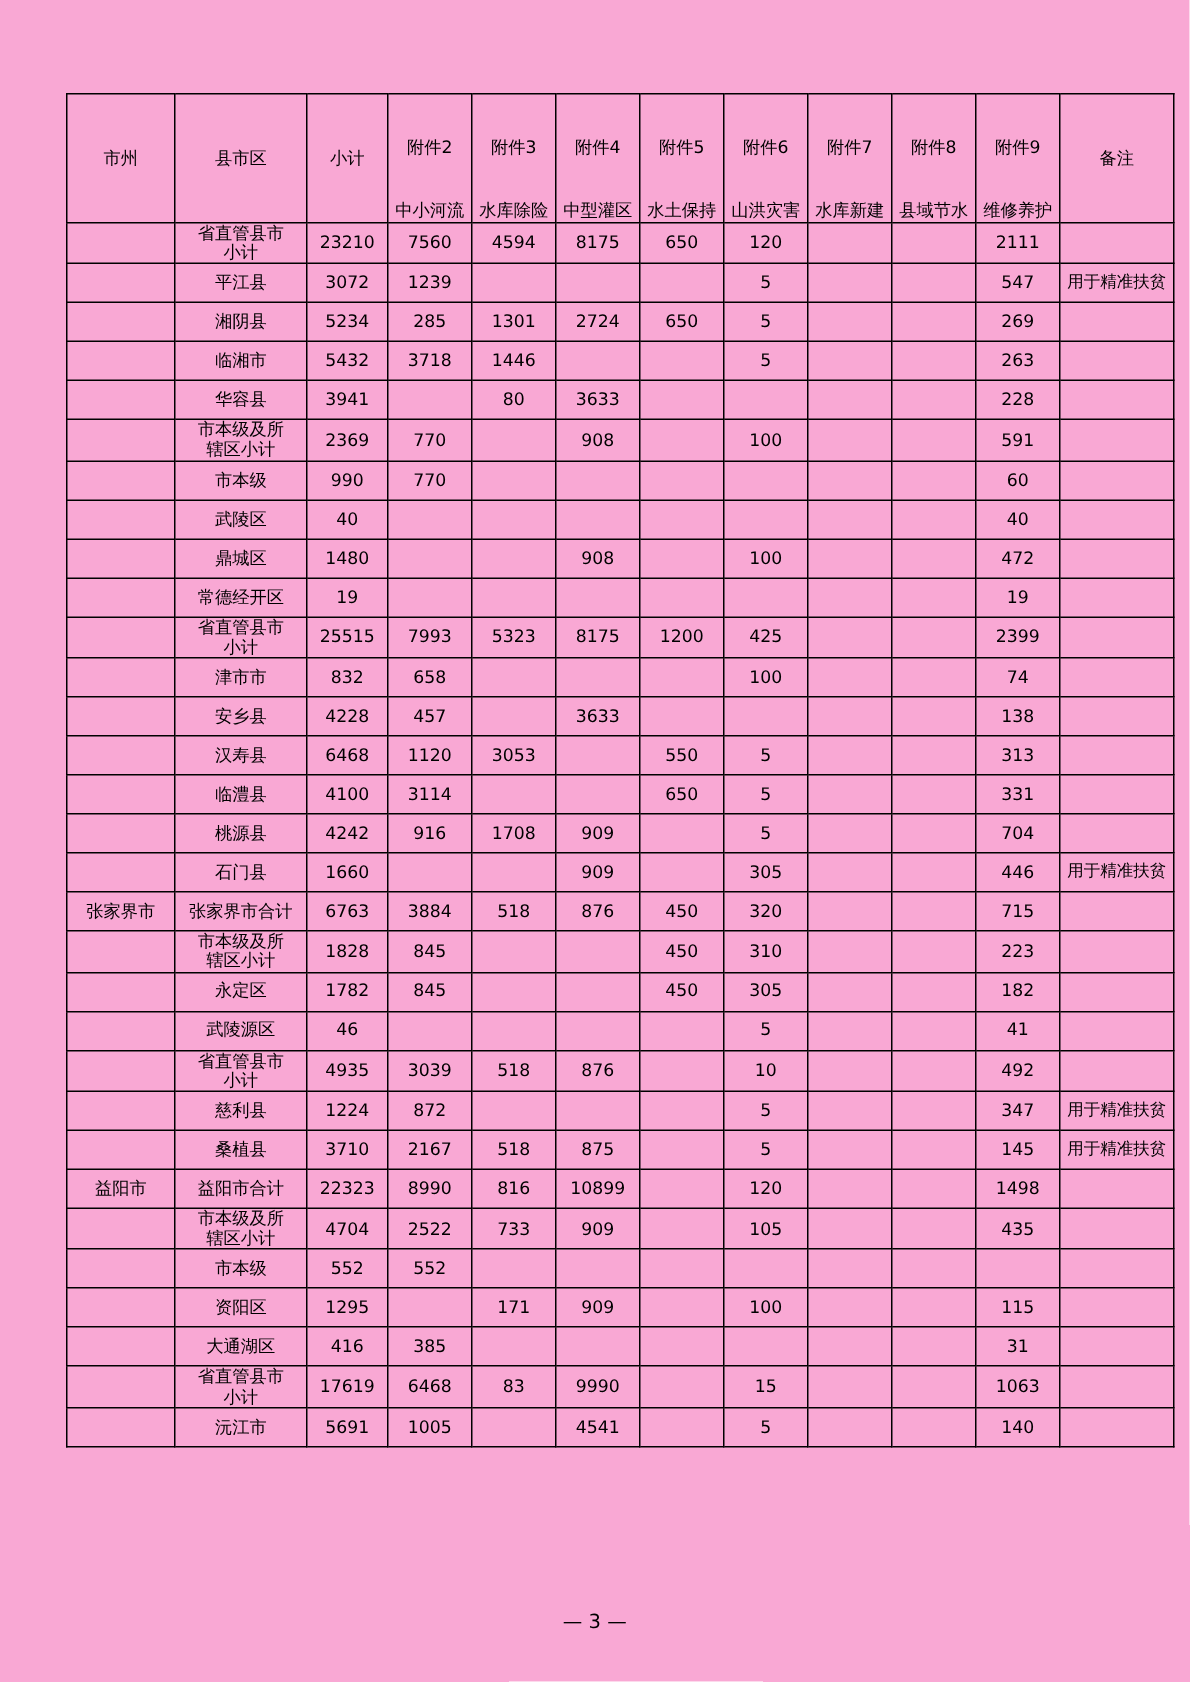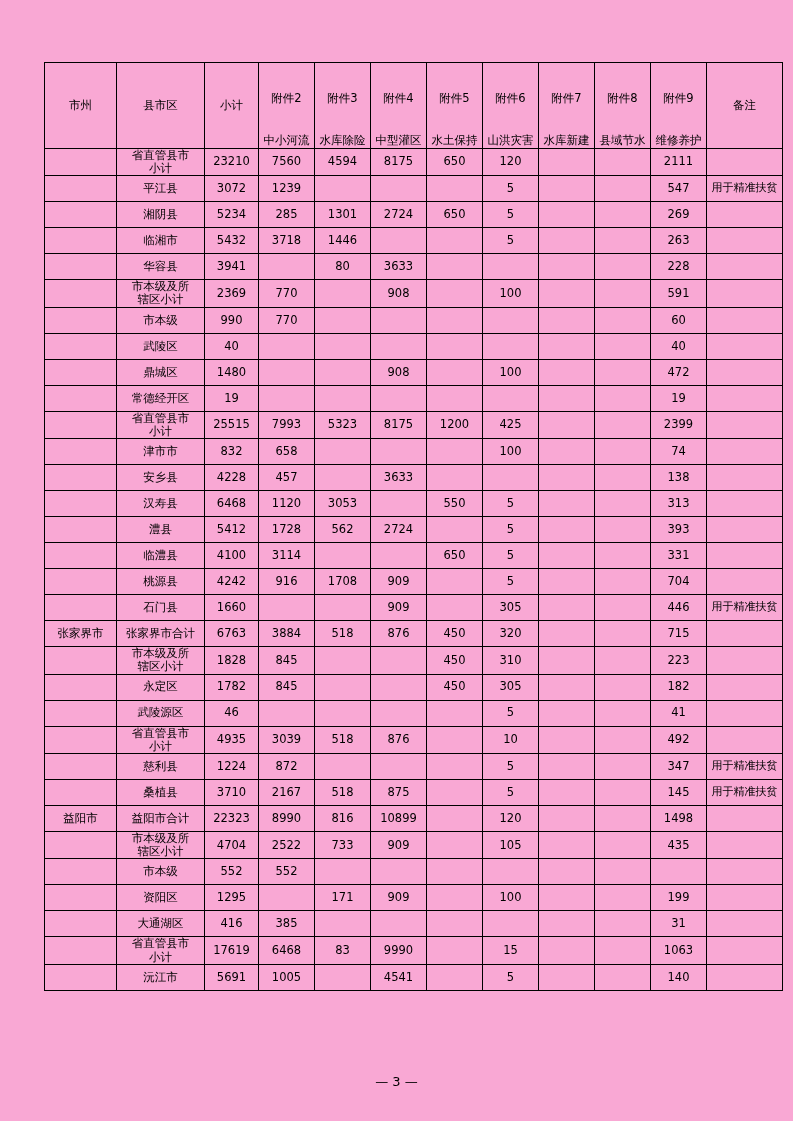--- a/index.html
+++ b/index.html
@@ -358,34 +358,20 @@
             <td></td>
             <td>550</td>
             <td>5</td>
             <td></td>
             <td></td>
             <td>313</td>
             <td style="font-weight: normal; font-size: 11px;"></td>
           </tr>
           <tr>
             <td></td>
-            <td>澧县</td>
-            <td>5412</td>
-            <td>1728</td>
-            <td>562</td>
-            <td>2724</td>
-            <td></td>
-            <td>5</td>
-            <td></td>
-            <td></td>
-            <td>393</td>
-            <td style="font-weight: normal; font-size: 11px;"></td>
-          </tr>
-          <tr>
-            <td></td>
             <td>临澧县</td>
             <td>4100</td>
             <td>3114</td>
             <td></td>
             <td></td>
             <td>650</td>
             <td>5</td>
             <td></td>
             <td></td>
             <td>331</td>
@@ -572,21 +558,21 @@
             <td></td>
             <td>资阳区</td>
             <td>1295</td>
             <td></td>
             <td>171</td>
             <td>909</td>
             <td></td>
             <td>100</td>
             <td></td>
             <td></td>
-            <td>199</td>
+            <td>115</td>
             <td style="font-weight: normal; font-size: 11px;"></td>
           </tr>
           <tr>
             <td></td>
             <td>大通湖区</td>
             <td>416</td>
             <td>385</td>
             <td></td>
             <td></td>
             <td></td>

